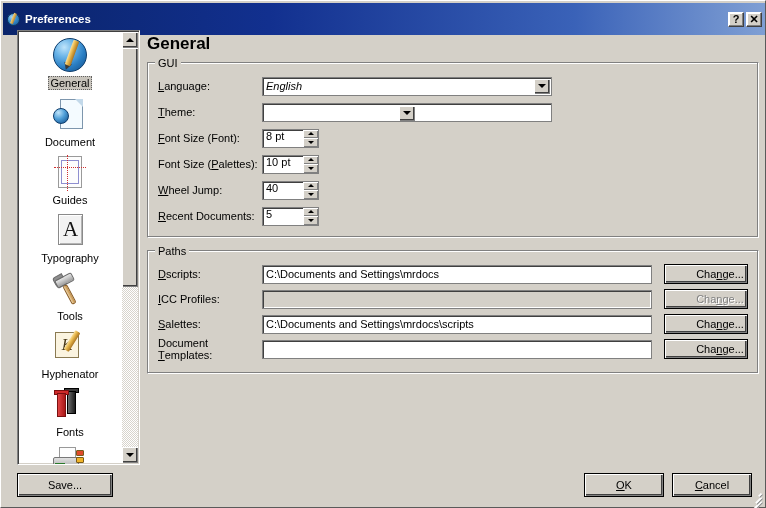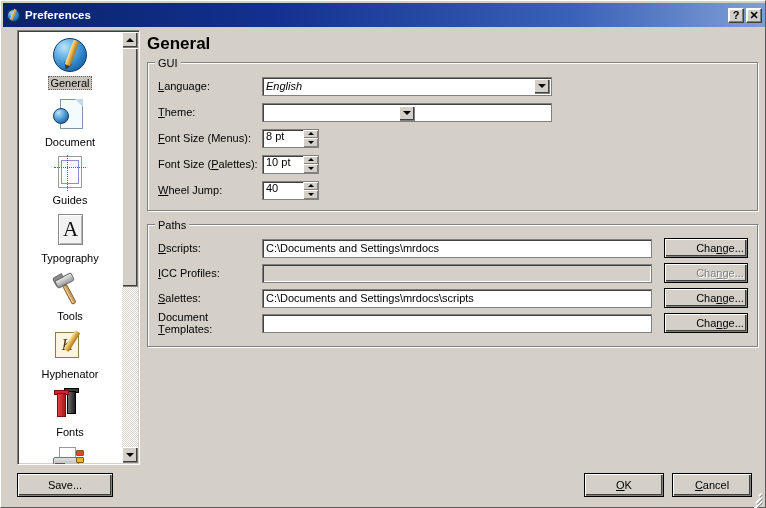--- a/index.html
+++ b/index.html
@@ -15,21 +15,21 @@
     width: 766px; height: 508px;
     background: #d4d0c8;
     border: 1px solid #ffffff;
     border-right-color: #5a5a5a;
     border-bottom-color: #5a5a5a;
     box-sizing: border-box;
   }
   
   .titlebar {
     position: absolute; left: 2px; top: 2px;
-    width: 762px; height: 24px;
+    width: 762px; height: 32px;
     background: linear-gradient(to right, #0a246a 0%, #12308f 35%, #3a62b8 75%, #7f9fd4 100%);
     display: flex; align-items: center;
     box-sizing: border-box;
     padding: 0 2px 0 3px;
   }
   .title-icon {
     width: 15px; height: 15px; margin-right: 4px;
     position: relative; flex: 0 0 auto;
   }
   .title-icon .ball {
@@ -514,21 +514,21 @@
           <span class="lbl"><u>T</u><span>heme:</span></span>
           <div class="combo focused" style="width:290px">
             <span class="ctext">Windows</span>
             <span class="combo-arrow">
                 <span class="tri-down"></span>
               </span>
           </div>
         </div>
 
         <div class="row">
-          <span class="lbl"><u>F</u><span>ont Size (Menus):</span></span>
+          <span class="lbl"><u>F</u><span>ont Size (Font):</span></span>
           <div class="spin">
             <span class="stext">8 pt</span>
             <span class="spin-btns">
               <span class="spin-btn">
                   <span class="tri-up-s"></span>
                 </span>
               <span class="spin-btn">
                   <span class="tri-down-s"></span>
                 </span>
             </span>
@@ -558,20 +558,34 @@
               <span class="spin-btn">
                   <span class="tri-up-s"></span>
                 </span>
               <span class="spin-btn">
                   <span class="tri-down-s"></span>
                 </span>
             </span>
           </div>
         </div>
 
+        <div class="row">
+          <span class="lbl"><u>R</u><span>ecent Documents:</span></span>
+          <div class="spin">
+            <span class="stext">5</span>
+            <span class="spin-btns">
+              <span class="spin-btn">
+                  <span class="tri-up-s"></span>
+                </span>
+              <span class="spin-btn">
+                  <span class="tri-down-s"></span>
+                </span>
+            </span>
+          </div>
+        </div>
       </div>
 
       <div class="group">
         <span class="group-title">Paths</span>
 
         <div class="path-row">
           <span class="path-lbl"><u>D</u><span>scripts:</span></span>
           <span class="textfield">C:\Documents and Settings\mrdocs</span>
           <span class="btn change-btn">
               <span>Cha</span>

